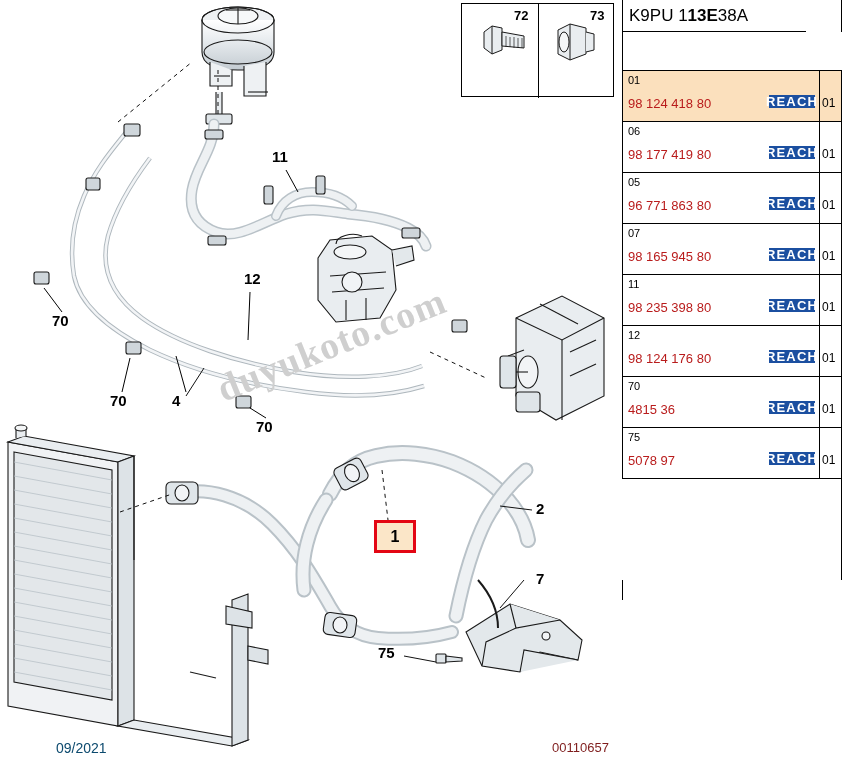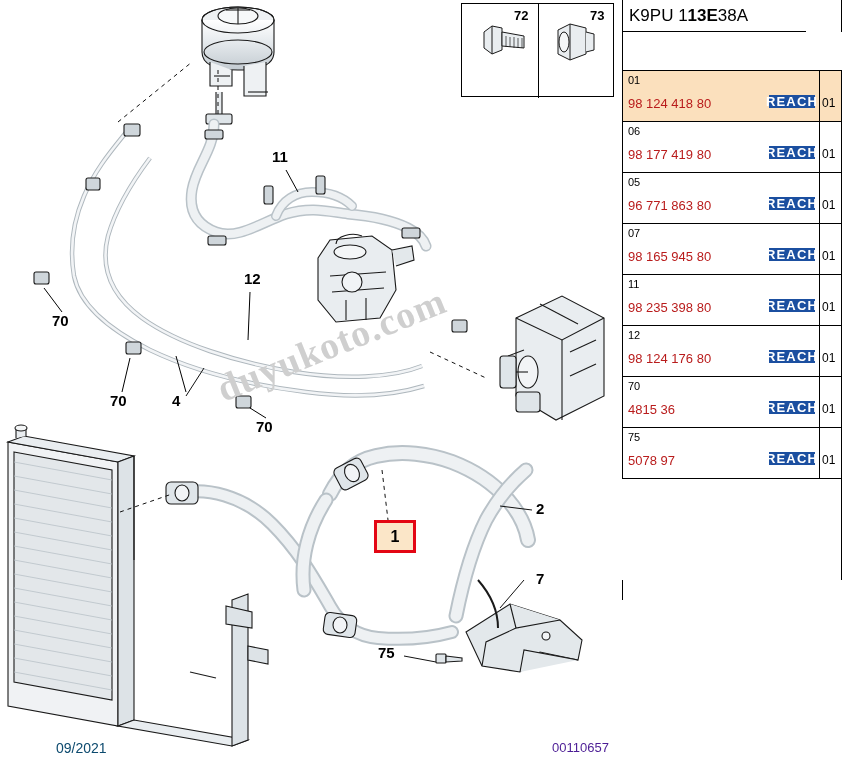--- a/index.html
+++ b/index.html
@@ -71,21 +71,21 @@
     position:absolute; font-size: 13px; font-weight: bold; top:4px;
   }
 
   
   #date-text {
     position: absolute; left: 10px; top: 740px;
     font-size: 14px; color: #0c4a6e; margin-left: 46px;
   }
   #ref-text {
     position: absolute; left: 552px; top: 740px;
-    font-size: 13px; color: #4c1d95;
+    font-size: 13px; color: #7f1d1d;
   }
 
   
   #table-panel {
     position: absolute; left: 622px; top: 0;
     width: 220px; height: 772px;
     background: #fff;
   }
   #table-header {
     position: absolute; left: 0; top: 0;

